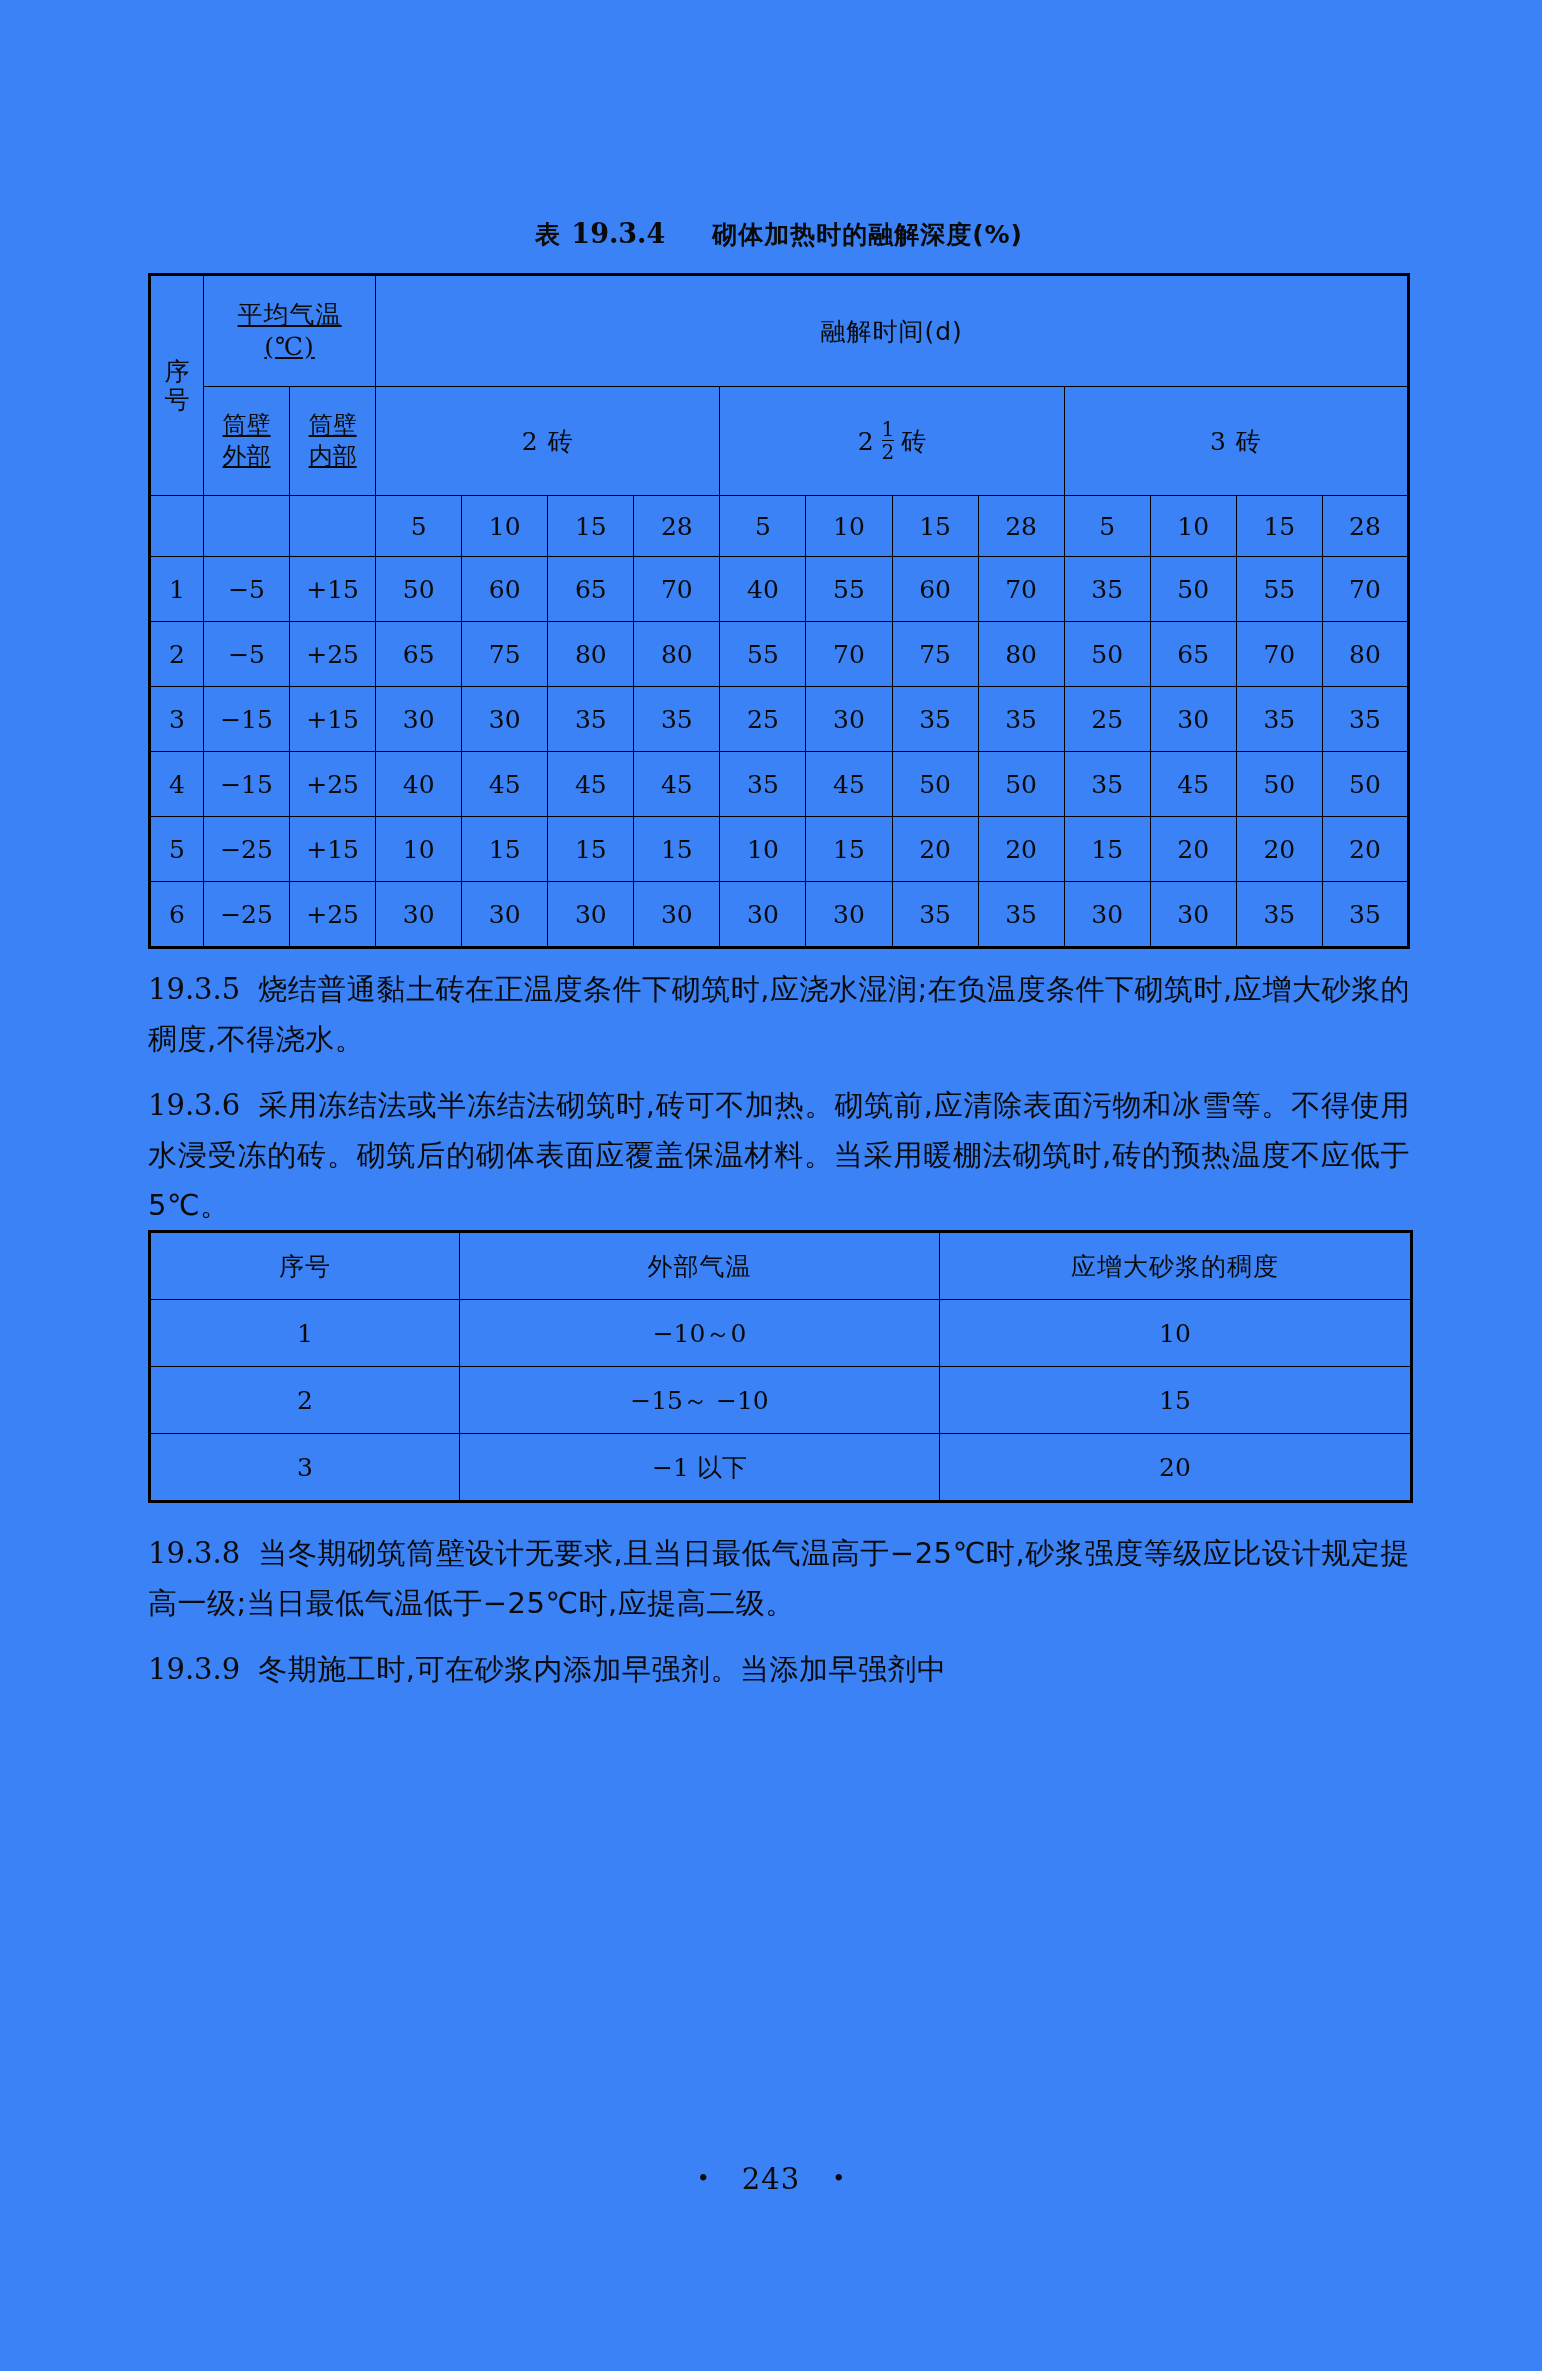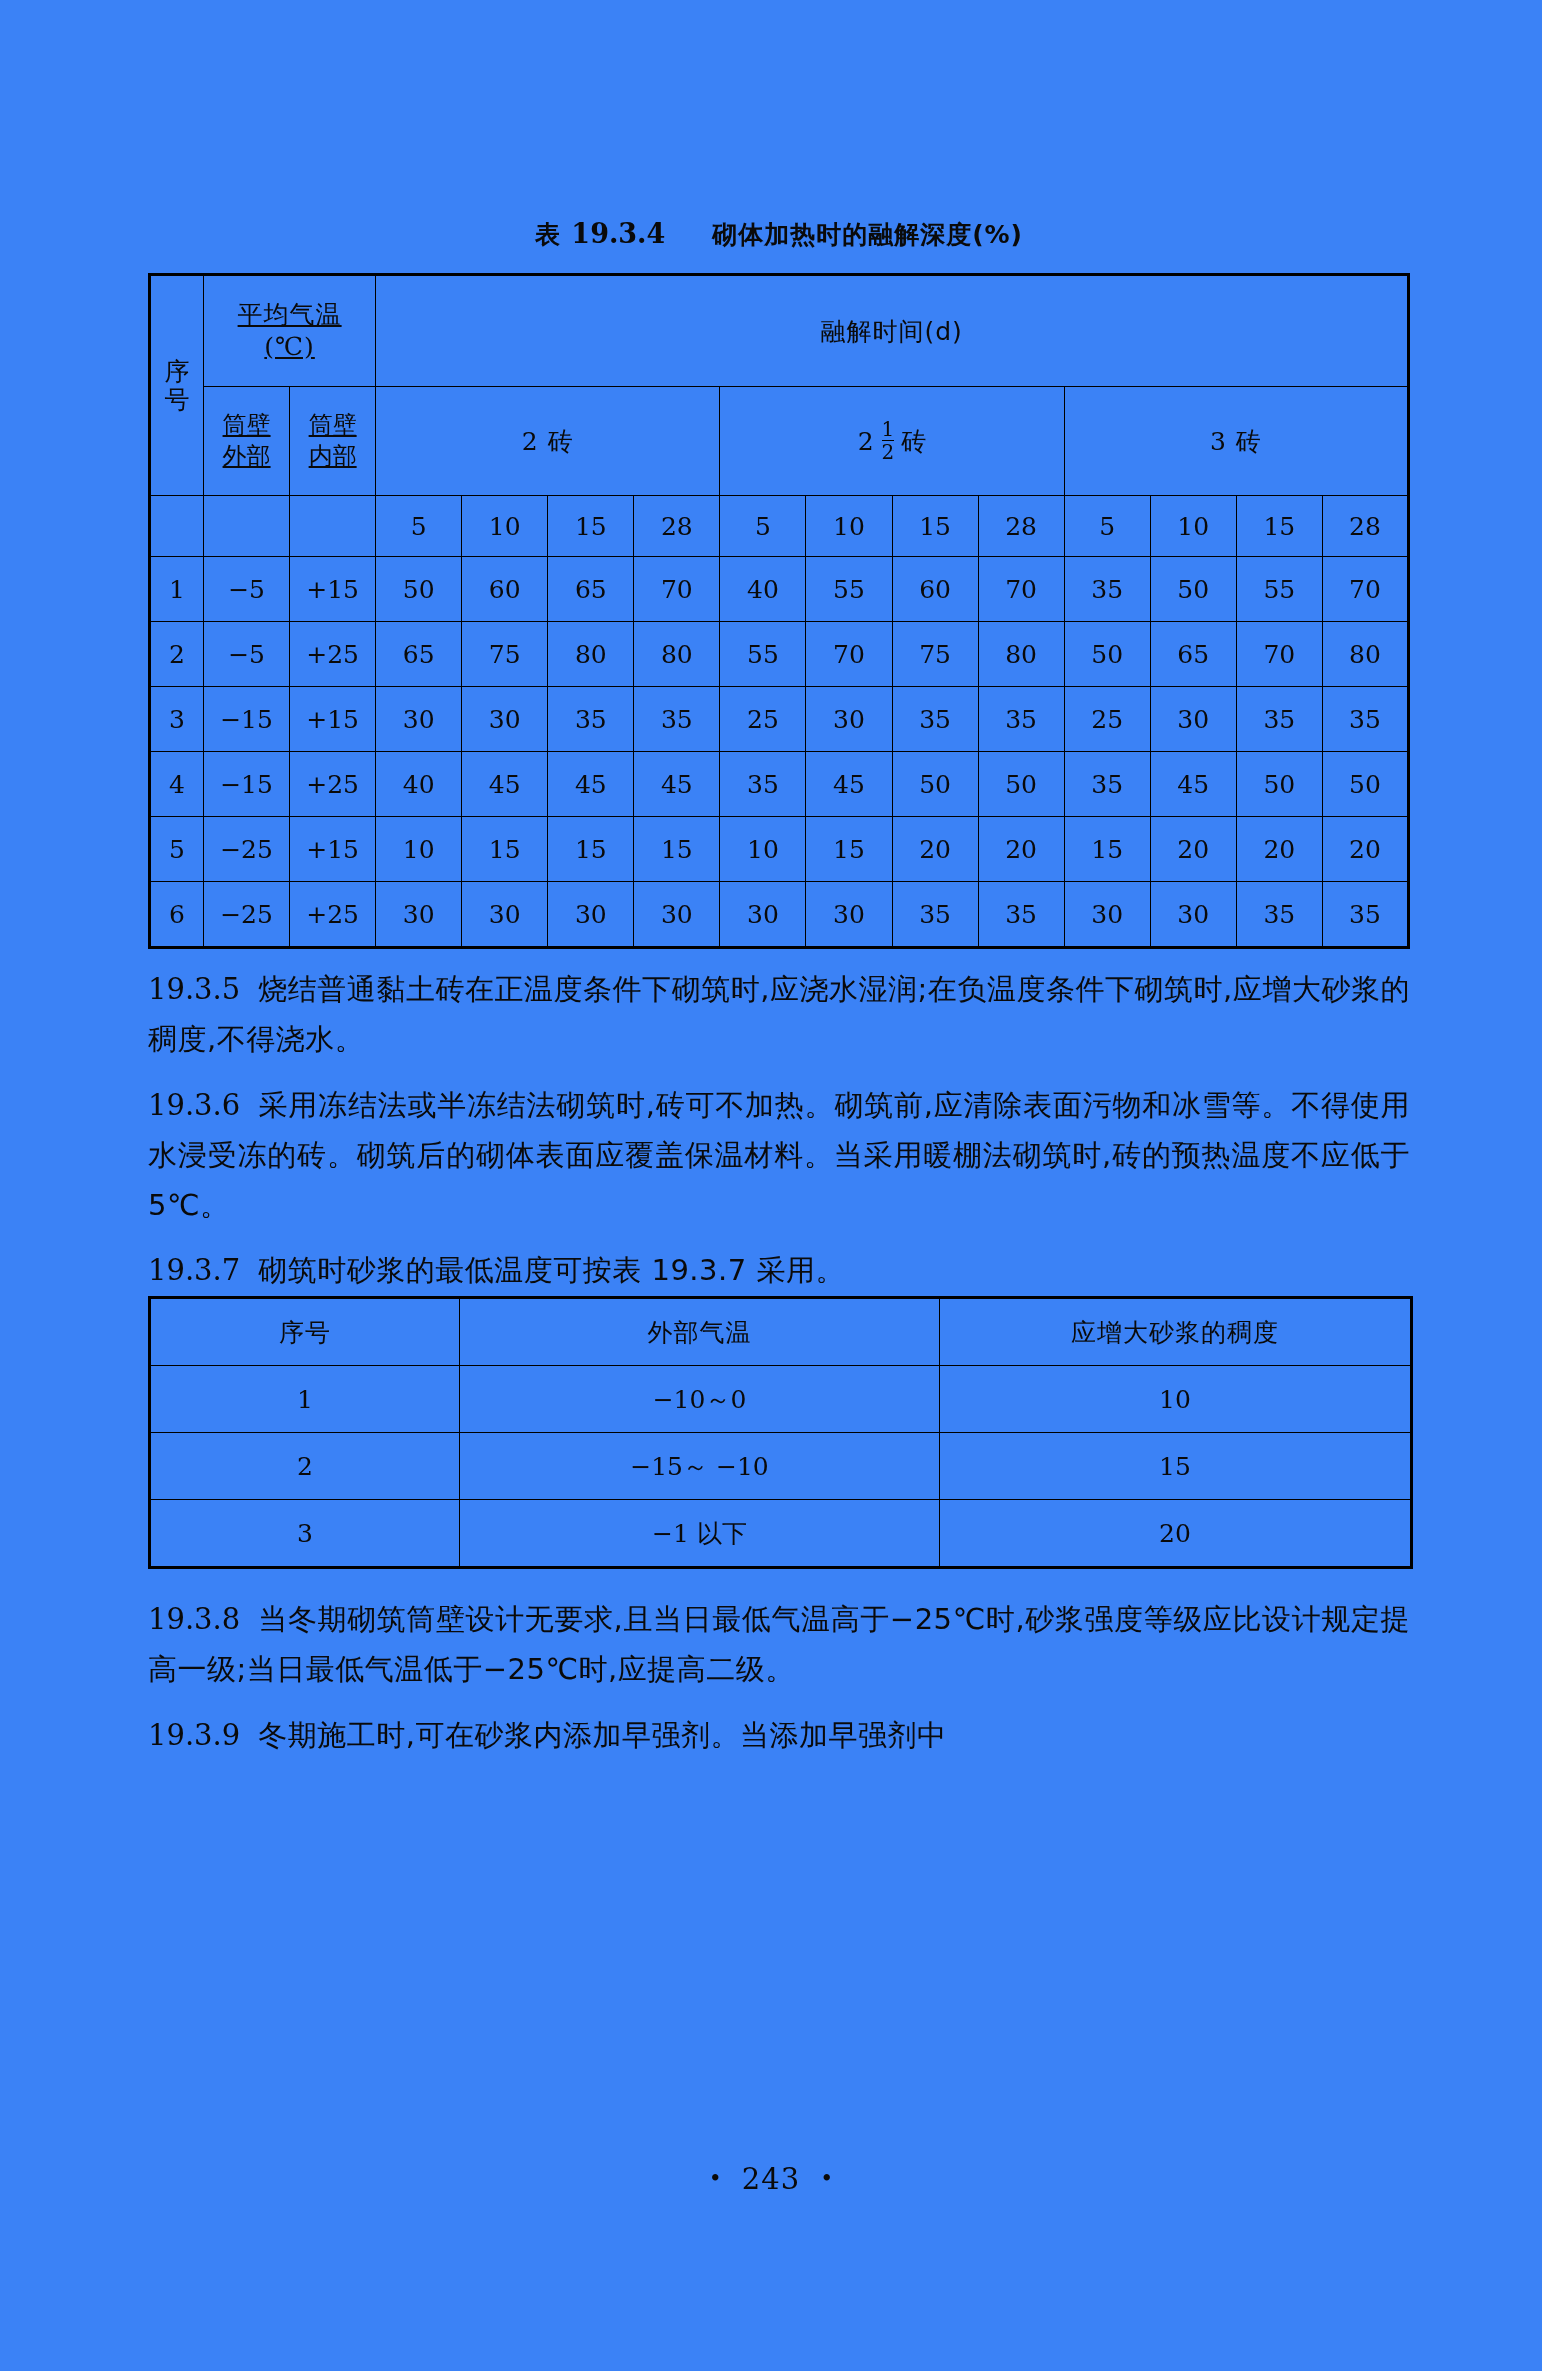--- a/index.html
+++ b/index.html
@@ -158,21 +158,21 @@
   
   .footer {
     position: absolute;
     left: 0;
     top: 2162px;
     width: 1542px;
     text-align: center;
     font-family: "DejaVu Serif", "Liberation Serif", serif;
     font-size: 29px;
   }
-  .footer .pg { margin: 0 20px; letter-spacing: 1px; text-align: center; }
+  .footer .pg { margin: 0 32px; letter-spacing: 1px; text-align: center; }
   .footer .dot { font-size: 22px; vertical-align: 3px; }
 </style>
 </head>
 <body>
 
 <div class="page">
   <div class="content">
 
     <div class="table-caption">
       <span class="cn">表</span>
@@ -367,23 +367,20 @@
     </table>
 
     <p class="clause">
       <span class="cnum">19.3.5</span><span>烧结普通黏土砖在正温度条件下砌筑时,应浇水湿润;在负温度条件下砌筑时,应增大砂浆的稠度,不得浇水。</span>
     </p>
 
     <p class="clause">
       <span class="cnum">19.3.6</span><span>采用冻结法或半冻结法砌筑时,砖可不加热。砌筑前,应清除表面污物和冰雪等。不得使用水浸受冻的砖。砌筑后的砌体表面应覆盖保温材料。当采用暖棚法砌筑时,砖的预热温度不应低于5℃。</span>
     </p>
 
-    <p class="clause" style="text-align:left">
-      <span class="cnum">19.3.7</span><span>砌筑时砂浆的最低温度可按表 19.3.7 采用。</span>
-    </p>
 
 
     <table class="t2">
       <colgroup>
         <col style="width:310px">
         <col style="width:480px">
         <col style="width:472px">
       </colgroup>
       <tbody>
         <tr>

